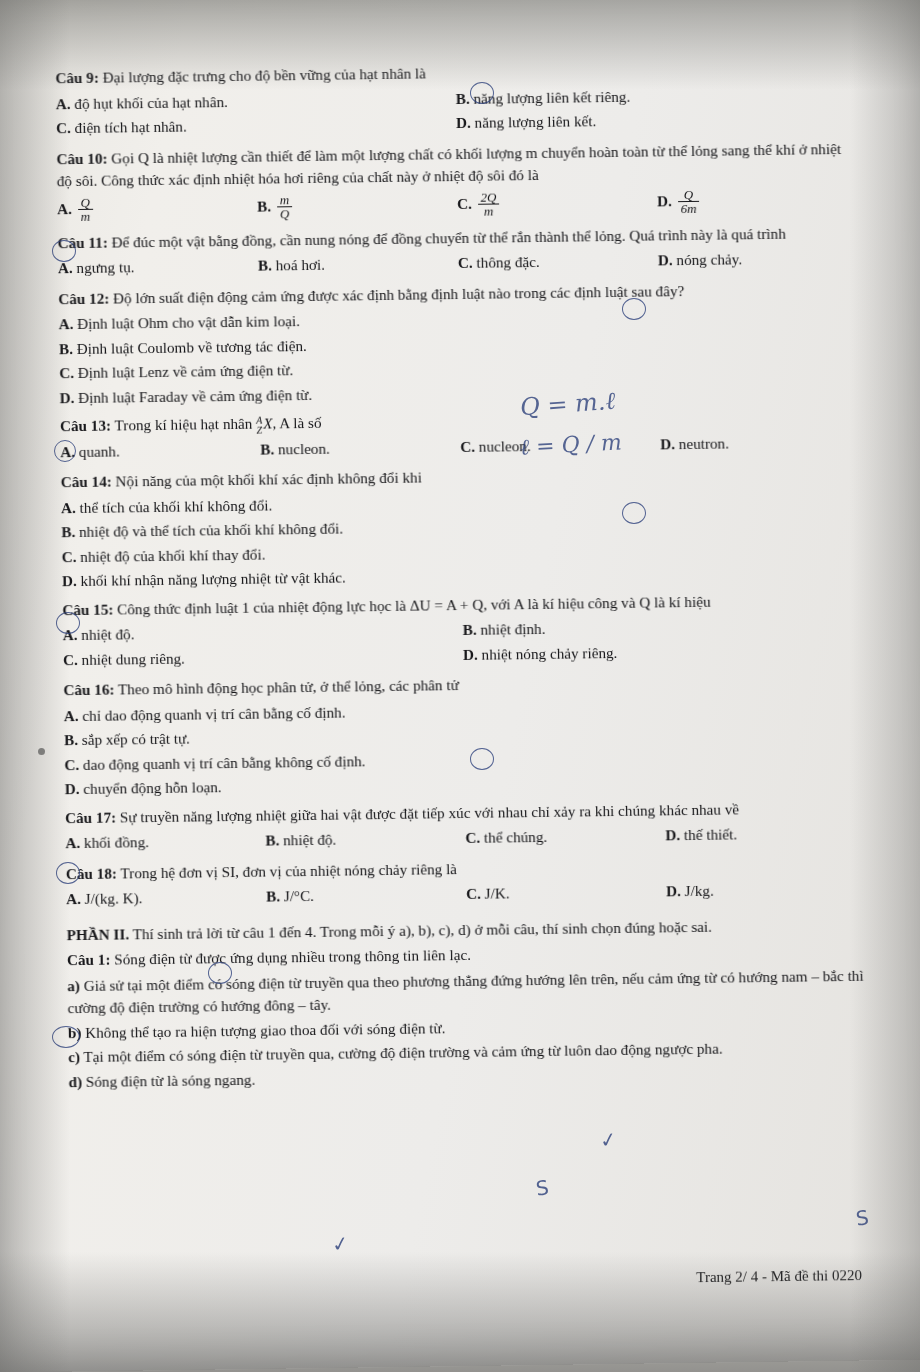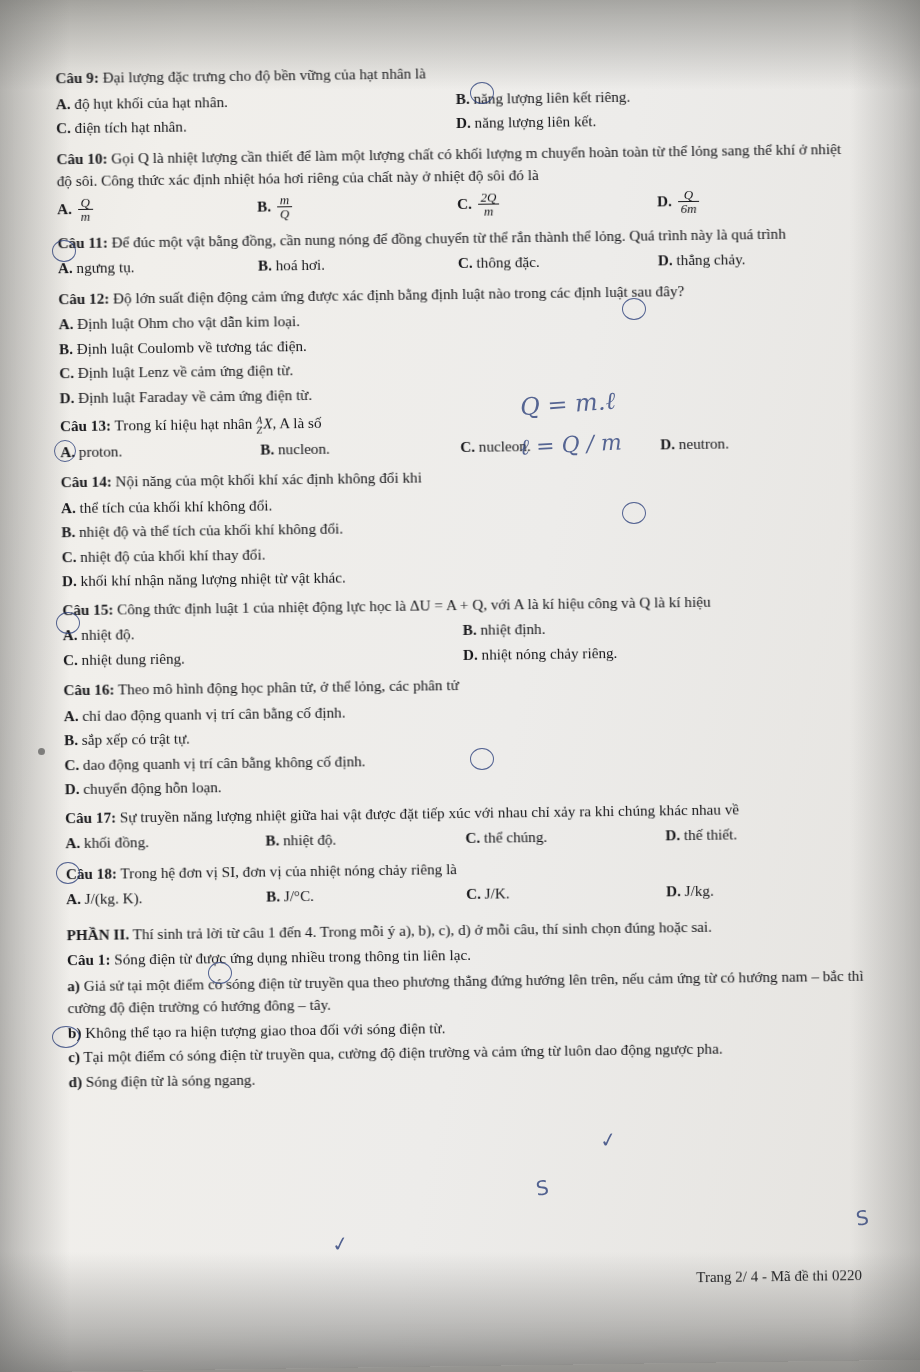--- a/index.html
+++ b/index.html
@@ -219,21 +219,21 @@
 
     <div class="q">
       <p class="stem">
         <b>Câu 11:</b>
         <span>Để đúc một vật bằng đồng, cần nung nóng để đồng chuyển từ thể rắn thành thể lỏng. Quá trình này là quá trình</span>
       </p>
       <div class="row4">
         <div class="opt"><b>A.</b> <span>ngưng tụ.</span></div>
         <div class="opt"><b>B.</b> <span>hoá hơi.</span></div>
         <div class="opt"><b>C.</b> <span>thông đặc.</span></div>
-        <div class="opt"><b>D.</b> <span>thẳng chảy.</span></div>
+        <div class="opt"><b>D.</b> <span>nóng chảy.</span></div>
       </div>
     </div>
 
     <div class="q">
       <p class="stem">
         <b>Câu 12:</b>
         <span>Độ lớn suất điện động cảm ứng được xác định bằng định luật nào trong các định luật sau đây?</span>
       </p>
       <div class="opt"><b>A.</b> <span>Định luật Ohm cho vật dẫn kim loại.</span></div>
       <div class="opt"><b>B.</b> <span>Định luật Coulomb về tương tác điện.</span></div>
@@ -244,21 +244,21 @@
     <div class="q">
       <p class="stem">
         <b>Câu 13:</b>
         <span>Trong kí hiệu hạt nhân</span>
         <span class="isoterm">
           <span class="sup">A</span>
           <span class="sub">Z</span>
         </span><em class="it">X</em><span>, A là số</span>
       </p>
       <div class="row4">
-        <div class="opt"><b>A.</b> <span>proton.</span></div>
+        <div class="opt"><b>A.</b> <span>quanh.</span></div>
         <div class="opt"><b>B.</b> <span>nucleon.</span></div>
         <div class="opt"><b>C.</b> <span>nucleon.</span></div>
         <div class="opt"><b>D.</b> <span>neutron.</span></div>
       </div>
     </div>
 
     <div class="q">
       <p class="stem">
         <b>Câu 14:</b>
         <span>Nội năng của một khối khí xác định không đổi khi</span>

